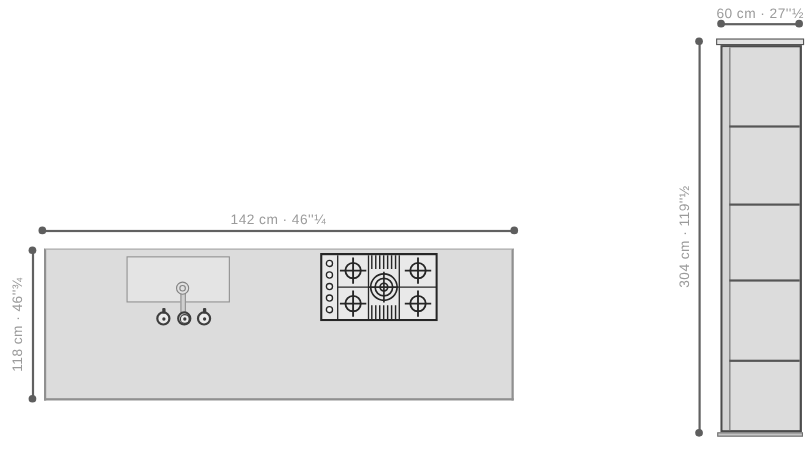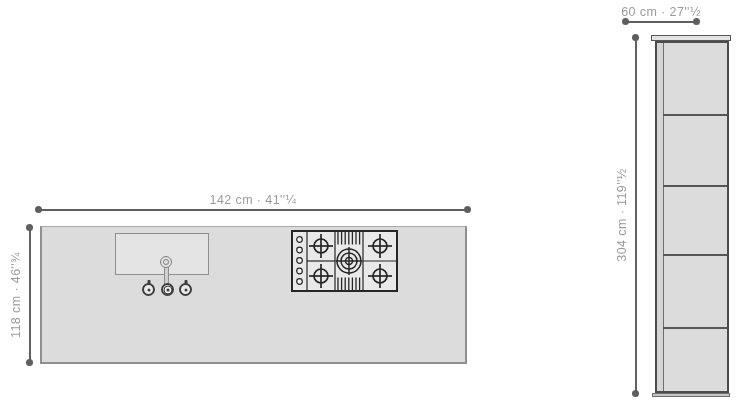--- a/index.html
+++ b/index.html
@@ -80,21 +80,21 @@
     position:absolute; left:652px; top:393px; width:78px; height:4px;
     background:#c4c4c4; border:1px solid #707070;
   }
 </style>
 </head>
 <body>
 
 <div class="canvas">
 
   <div class="dim-group" style="left:38px; top:192px; width:430px; height:20px;">
-    <div class="dim-label" style="left:0; right:0; top:0;">142 cm · 41''¼</div>
+    <div class="dim-label" style="left:0; right:0; top:0;">142 cm · 46''¼</div>
     <div class="dim-line-h" style="top:17px;"></div>
     <div class="dim-dot" style="left:-3px; top:14px;"></div>
     <div class="dim-dot" style="right:-3px; top:14px;"></div>
   </div>
 
   <div class="dim-group" style="left:26px; top:226px; width:8px; height:138px;">
     <div class="dim-line-v" style="left:3px;"></div>
     <div class="dim-dot" style="left:0; top:-2px;"></div>
     <div class="dim-dot" style="left:0; bottom:-2px;"></div>
     <div class="dim-label rot" style="left:-85px; top:61px; width:150px;">118 cm · 46''¾</div>
@@ -172,21 +172,21 @@
           <line x1="54.2" y1="47.5" x2="54.2" y2="60"></line>
             <line x1="57.8" y1="47.5" x2="57.8" y2="60"></line>
           <line x1="61.4" y1="47.5" x2="61.4" y2="60"></line>
             <line x1="65" y1="47.5" x2="65" y2="60"></line>
           <line x1="68.6" y1="47.5" x2="68.6" y2="60"></line>
         </g>
       </g>
     </svg>
   </div>
 
-  <div class="dim-group" style="left:625px; top:4px; width:72px; height:20px;padding-left:24px;">
+  <div class="dim-group" style="left:655px; top:4px; width:72px; height:20px;padding-left:24px;">
     <div class="dim-label" style="left:-24px; right:-24px; top:0;">60 cm · 27''½</div>
     <div class="dim-line-h" style="top:17px;"></div>
     <div class="dim-dot" style="left:-3px; top:14px;"></div>
     <div class="dim-dot" style="right:-3px; top:14px;"></div>
   </div>
 
   <div class="dim-group" style="left:632px; top:36px; width:8px; height:359px;">
     <div class="dim-line-v" style="left:3px;"></div>
     <div class="dim-dot" style="left:0; top:-2px;"></div>
     <div class="dim-dot" style="left:0; bottom:-2px;"></div>

